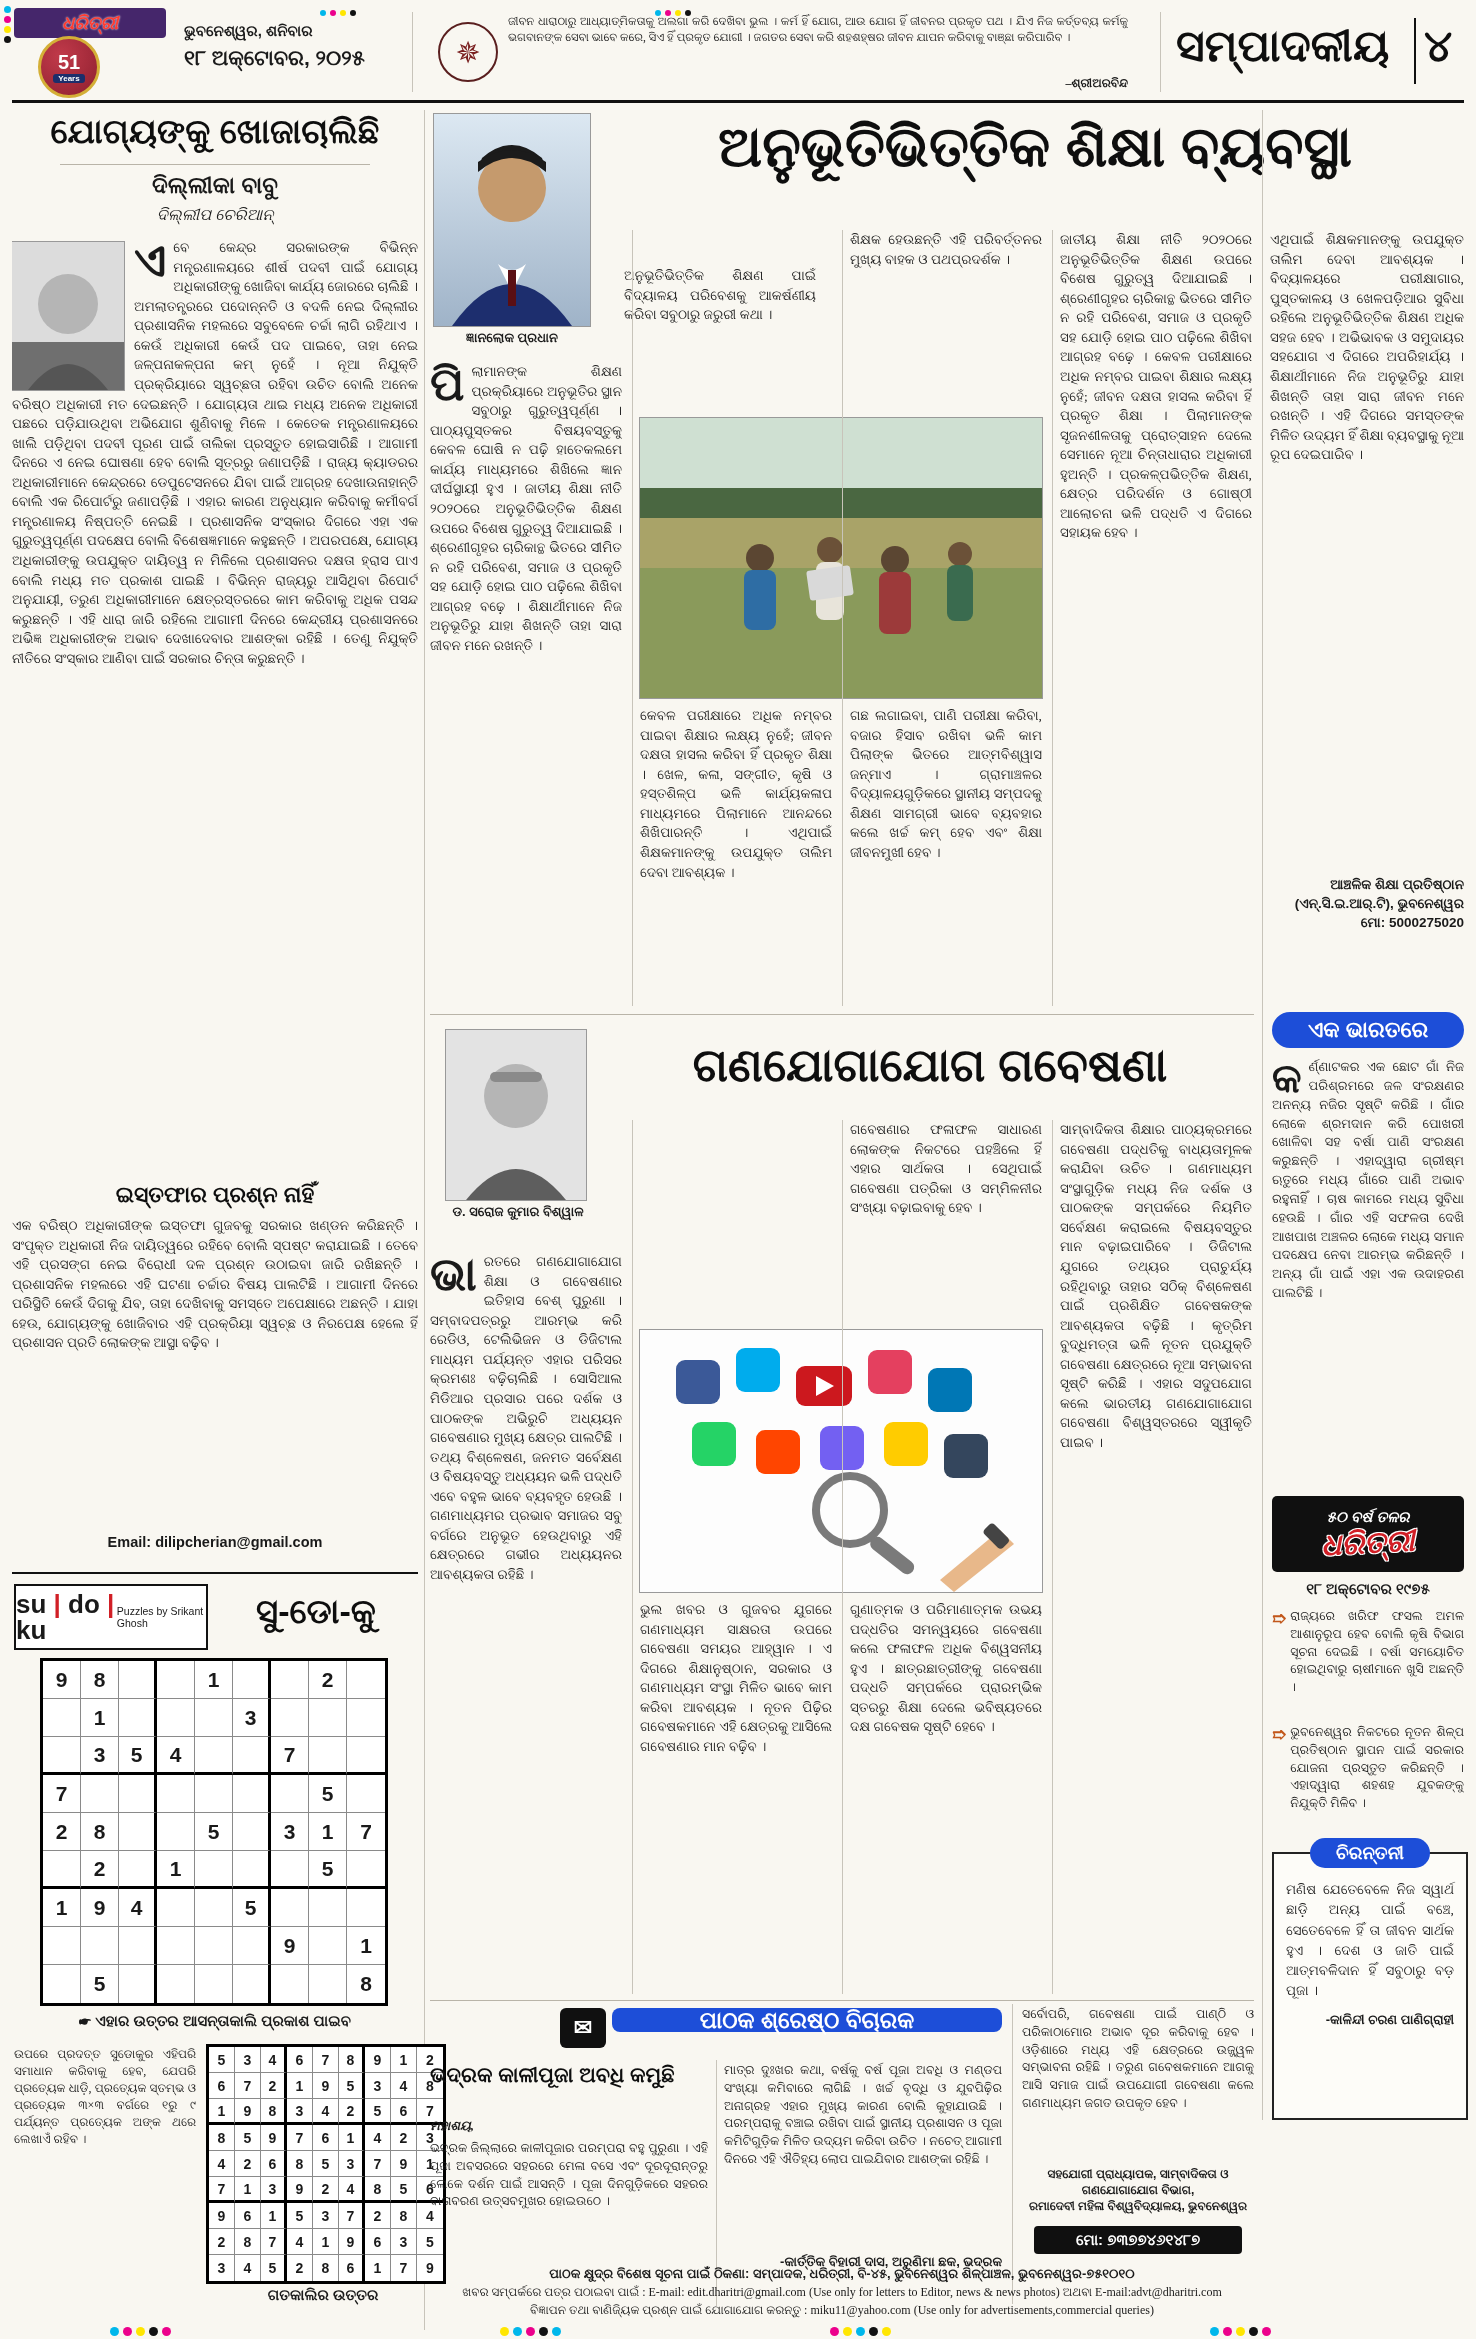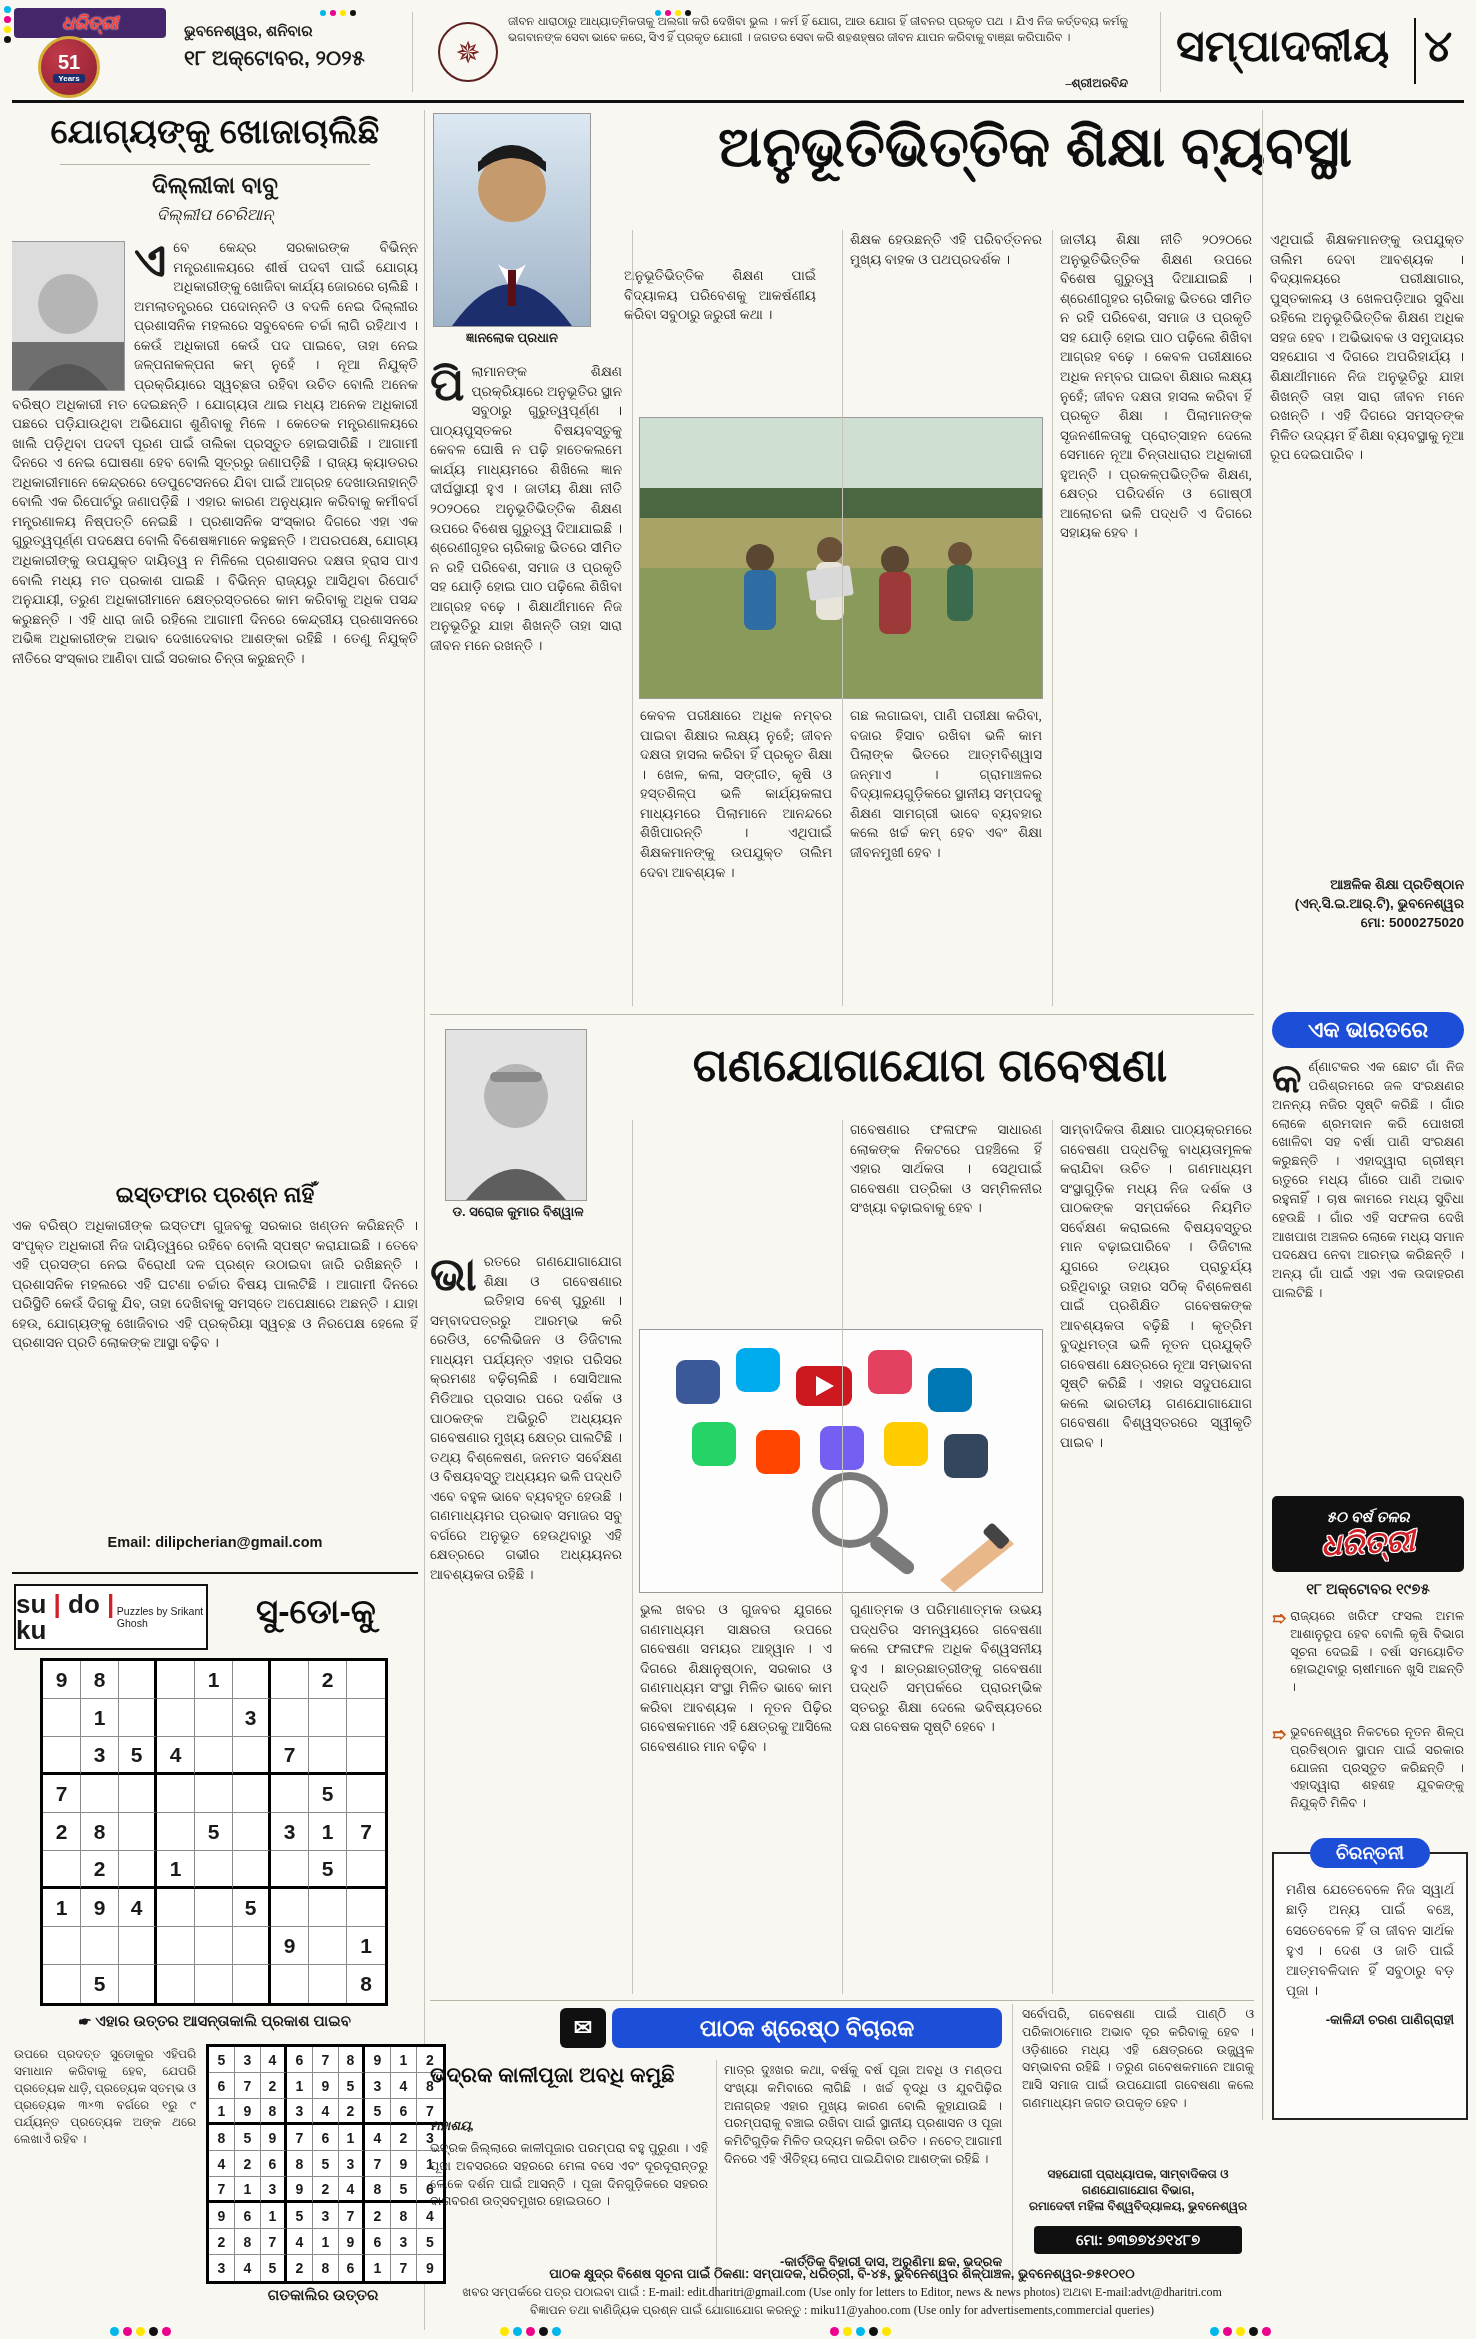--- a/index.html
+++ b/index.html
@@ -379,21 +379,21 @@
   <div class="abs body-txt" style="left:1060px;top:1120px;width:192px;height:874px;">ସାମ୍ବାଦିକତା ଶିକ୍ଷାର ପାଠ୍ୟକ୍ରମରେ ଗବେଷଣା ପଦ୍ଧତିକୁ ବାଧ୍ୟତାମୂଳକ କରାଯିବା ଉଚିତ । ଗଣମାଧ୍ୟମ ସଂସ୍ଥାଗୁଡ଼ିକ ମଧ୍ୟ ନିଜ ଦର୍ଶକ ଓ ପାଠକଙ୍କ ସମ୍ପର୍କରେ ନିୟମିତ ସର୍ବେକ୍ଷଣ କରାଇଲେ ବିଷୟବସ୍ତୁର ମାନ ବଢ଼ାଇପାରିବେ । ଡିଜିଟାଲ ଯୁଗରେ ତଥ୍ୟର ପ୍ରାଚୁର୍ଯ୍ୟ ରହିଥିବାରୁ ତାହାର ସଠିକ୍ ବିଶ୍ଳେଷଣ ପାଇଁ ପ୍ରଶିକ୍ଷିତ ଗବେଷକଙ୍କ ଆବଶ୍ୟକତା ବଢ଼ିଛି । କୃତ୍ରିମ ବୁଦ୍ଧିମତ୍ତା ଭଳି ନୂତନ ପ୍ରଯୁକ୍ତି ଗବେଷଣା କ୍ଷେତ୍ରରେ ନୂଆ ସମ୍ଭାବନା ସୃଷ୍ଟି କରିଛି । ଏହାର ସଦୁପଯୋଗ କଲେ ଭାରତୀୟ ଗଣଯୋଗାଯୋଗ ଗବେଷଣା ବିଶ୍ୱସ୍ତରରେ ସ୍ୱୀକୃତି ପାଇବ ।</div>
 
   <div class="abs vr" style="left:632px;top:1120px;height:874px;"></div>
   <div class="abs vr" style="left:842px;top:1120px;height:874px;"></div>
   <div class="abs vr" style="left:1052px;top:1120px;height:874px;"></div>
 
   <div class="abs hr-light" style="left:430px;top:2000px;width:824px;"></div>
   <div class="abs blackbox" style="left:560px;top:2008px;width:46px;height:40px;border-radius:6px;">
     <span style="font-size:22px;">✉</span>
   </div>
-  <div class="abs pill" style="left:612px;top:2008px;width:390px;height:40px;font-size:23px;border-radius:8px;">ପାଠକ ଶ୍ରେଷ୍ଠ ବିଚାରକ</div>
+  <div class="abs pill" style="left:612px;top:2008px;width:390px;height:24px;font-size:23px;border-radius:8px;">ପାଠକ ଶ୍ରେଷ୍ଠ ବିଚାରକ</div>
 
   <div class="abs headline" style="left:430px;top:2062px;width:290px;font-size:21px;line-height:1.2;">ଭଦ୍ରକ କାଳୀପୂଜା ଅବଧି କମୁଛି</div>
   <div class="abs bold italic" style="left:430px;top:2118px;width:120px;font-size:13px;">ମହାଶୟ,</div>
   <div class="abs small-txt" style="left:430px;top:2140px;width:278px;height:176px;">ଭଦ୍ରକ ଜିଲ୍ଲାରେ କାଳୀପୂଜାର ପରମ୍ପରା ବହୁ ପୁରୁଣା । ଏହି ପୂଜା ଅବସରରେ ସହରରେ ମେଳା ବସେ ଏବଂ ଦୂରଦୂରାନ୍ତରୁ ଲୋକେ ଦର୍ଶନ ପାଇଁ ଆସନ୍ତି । ପୂଜା ଦିନଗୁଡ଼ିକରେ ସହରର ବାତାବରଣ ଉତ୍ସବମୁଖର ହୋଇଉଠେ ।</div>
   <div class="abs small-txt" style="left:724px;top:2062px;width:278px;height:186px;">ମାତ୍ର ଦୁଃଖର କଥା, ବର୍ଷକୁ ବର୍ଷ ପୂଜା ଅବଧି ଓ ମଣ୍ଡପ ସଂଖ୍ୟା କମିବାରେ ଲାଗିଛି । ଖର୍ଚ୍ଚ ବୃଦ୍ଧି ଓ ଯୁବପିଢ଼ିର ଅନାଗ୍ରହ ଏହାର ମୁଖ୍ୟ କାରଣ ବୋଲି କୁହାଯାଉଛି । ପରମ୍ପରାକୁ ବଞ୍ଚାଇ ରଖିବା ପାଇଁ ସ୍ଥାନୀୟ ପ୍ରଶାସନ ଓ ପୂଜା କମିଟିଗୁଡ଼ିକ ମିଳିତ ଉଦ୍ୟମ କରିବା ଉଚିତ । ନଚେତ୍ ଆଗାମୀ ଦିନରେ ଏହି ଐତିହ୍ୟ ଲୋପ ପାଇଯିବାର ଆଶଙ୍କା ରହିଛି ।</div>
   <div class="abs bold right" style="left:724px;top:2254px;width:278px;font-size:13px;font-family:'Liberation Sans',sans-serif;">-କାର୍ତ୍ତିକ ବିହାରୀ ଦାସ, ଅରୁଣିମା ଛକ, ଭଦ୍ରକ</div>
   <div class="abs vr" style="left:716px;top:2060px;height:246px;"></div>
 
   <div class="abs vr" style="left:1012px;top:2004px;height:300px;"></div>
   <div class="abs small-txt" style="left:1022px;top:2006px;width:232px;height:156px;">ସର୍ବୋପରି, ଗବେଷଣା ପାଇଁ ପାଣ୍ଠି ଓ ପରିକାଠାମୋର ଅଭାବ ଦୂର କରିବାକୁ ହେବ । ଓଡ଼ିଶାରେ ମଧ୍ୟ ଏହି କ୍ଷେତ୍ରରେ ଉଜ୍ଜ୍ୱଳ ସମ୍ଭାବନା ରହିଛି । ତରୁଣ ଗବେଷକମାନେ ଆଗକୁ ଆସି ସମାଜ ପାଇଁ ଉପଯୋଗୀ ଗବେଷଣା କଲେ ଗଣମାଧ୍ୟମ ଜଗତ ଉପକୃତ ହେବ ।</div>

